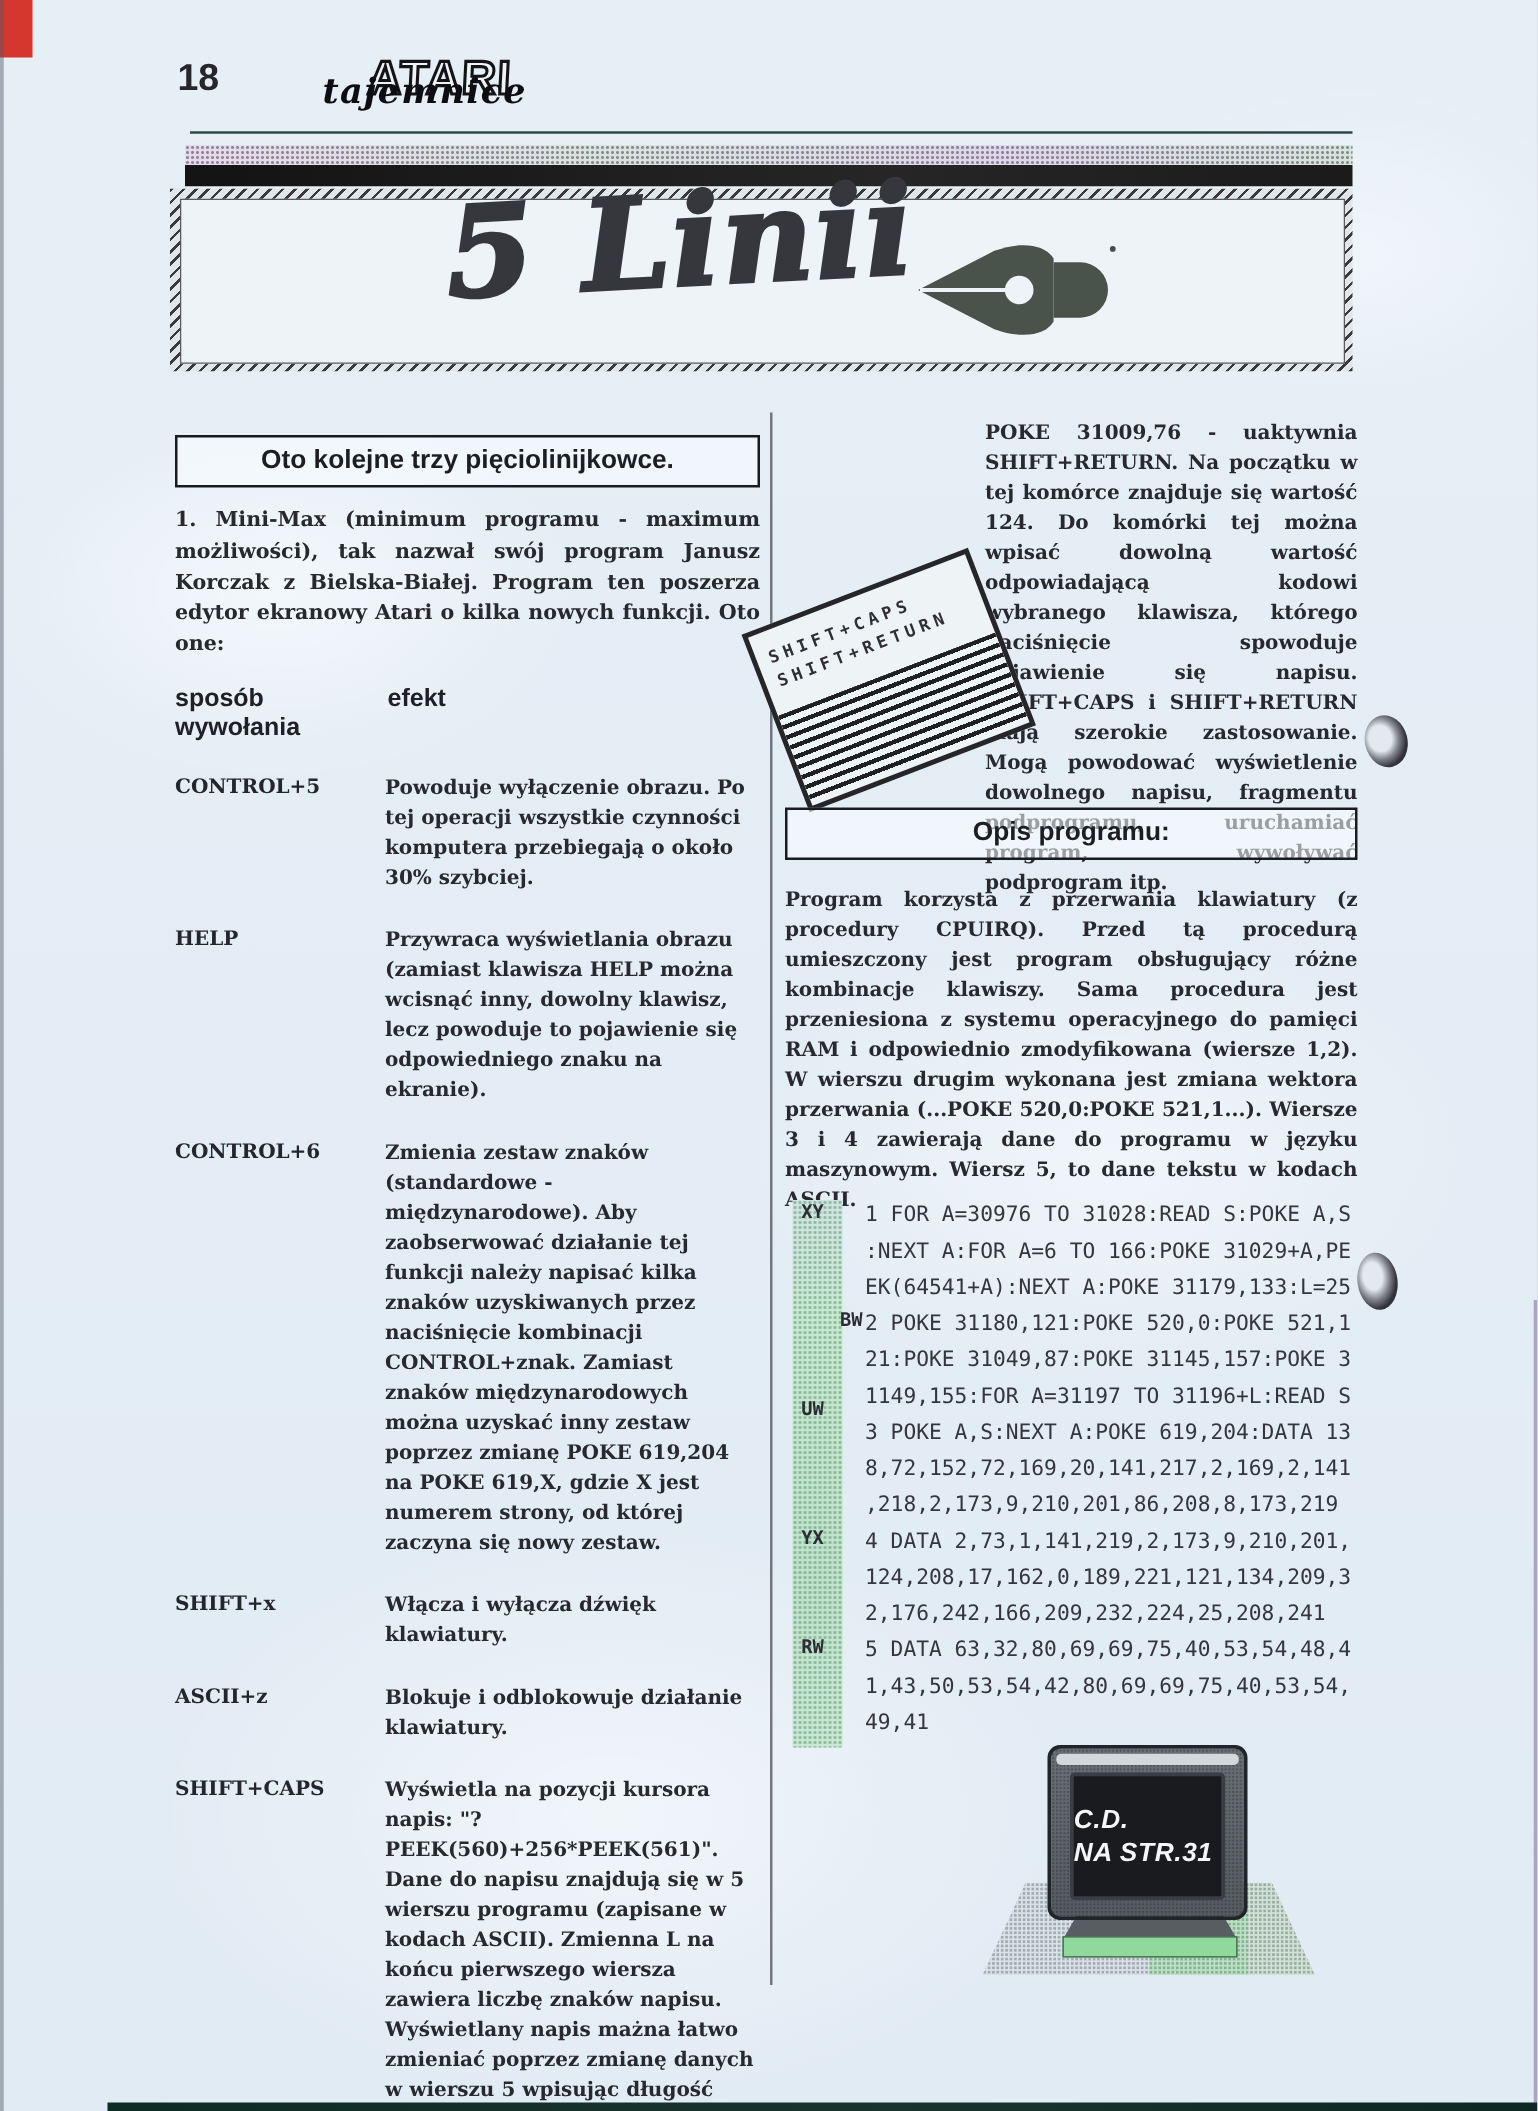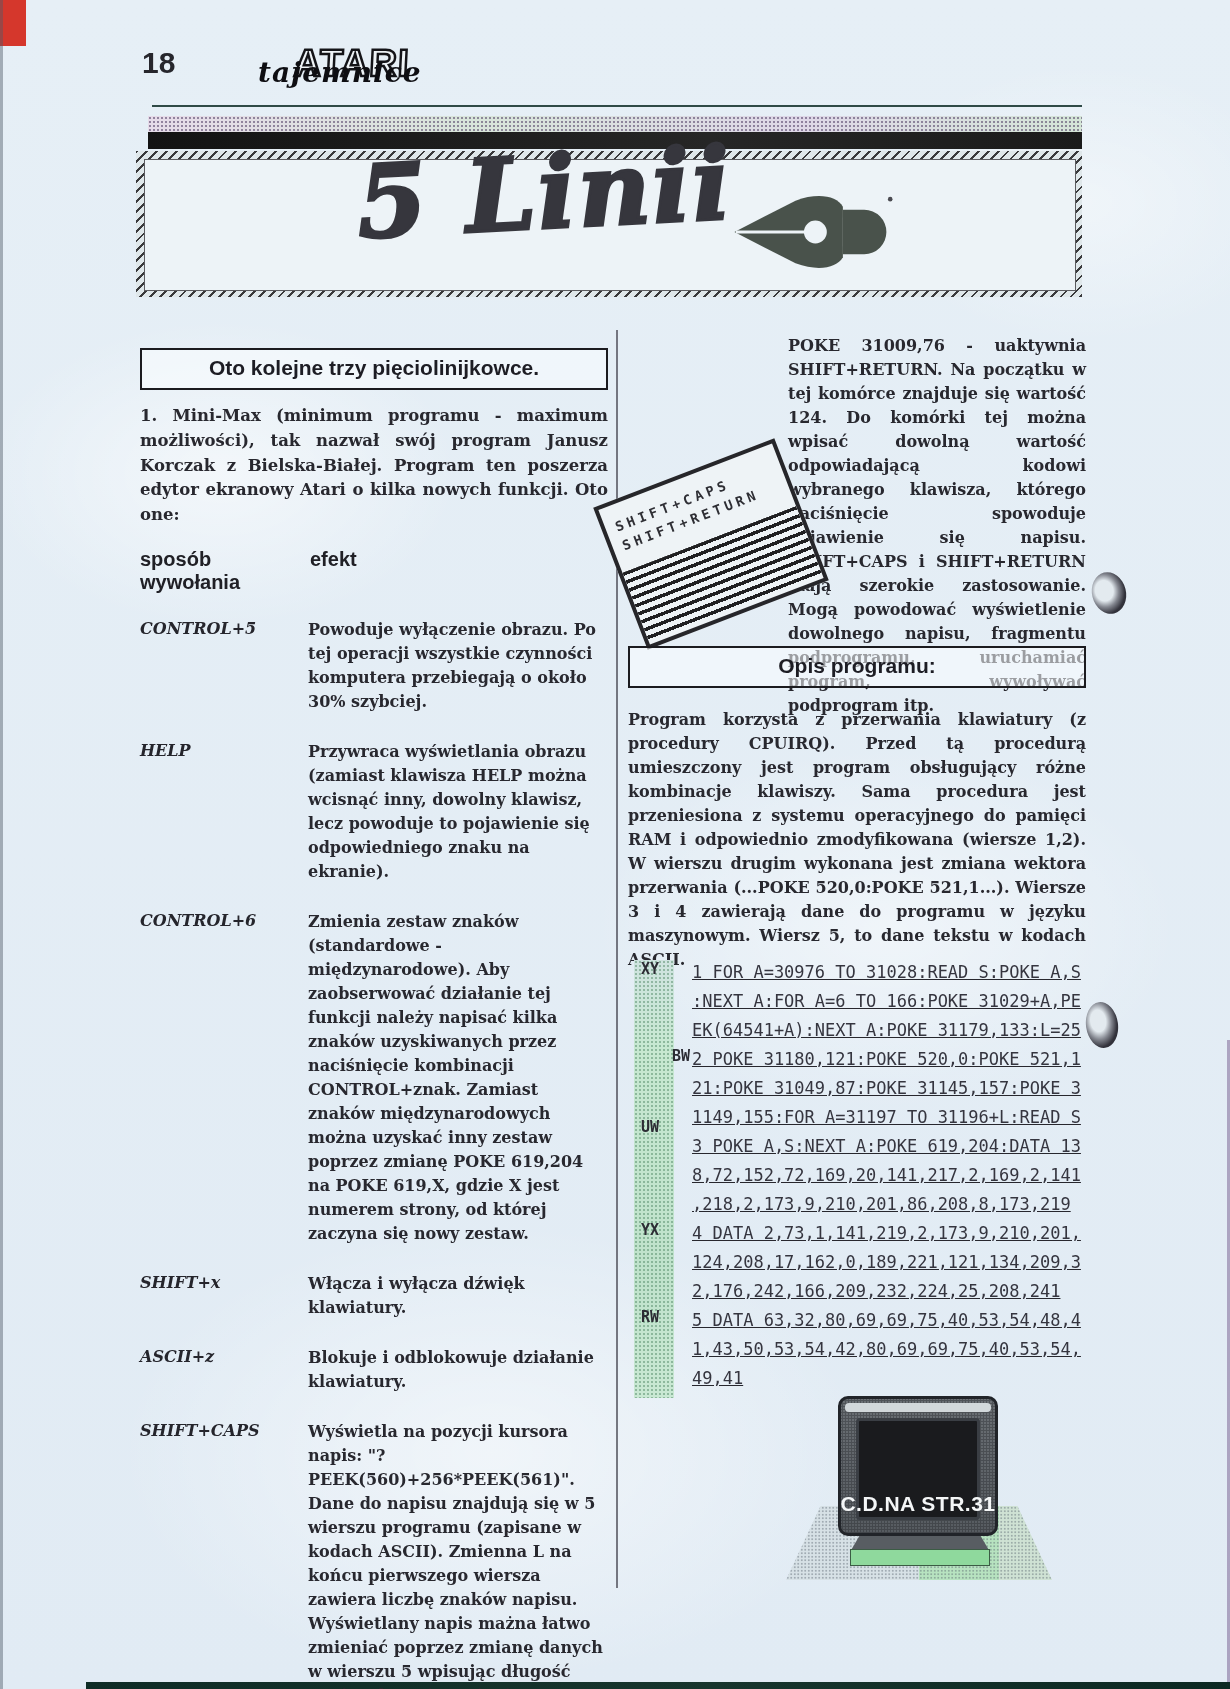--- a/index.html
+++ b/index.html
@@ -42,34 +42,34 @@
   
   .box-heading{border:2px solid #1b1b1f;background:rgba(250,253,255,.55);padding:6px 8px 8px;text-align:center;
     font-family:"Liberation Sans",sans-serif;font-weight:bold;font-size:21px;color:#1d1d24;}
   .jp{font-weight:bold;font-size:16px;line-height:1.5;text-align:justify;color:#28282f;}
   
   .left-col{left:140px;top:348px;width:468px;}
   .intro{margin-top:14px;font-size:16.5px;}
   .tbl-head{display:flex;margin:20px 0 24px;font-family:"Liberation Sans",sans-serif;font-weight:bold;font-size:20px;color:#202026;}
   .tbl-head .t1{width:170px;flex:none;}
   .row{display:flex;margin-bottom:26px;}
-  .term{width:168px;flex:none;font-weight:bold;font-size:16px;color:#25252c;padding-top:1px;font-style:italic;}
+  .term{width:168px;flex:none;font-weight:bold;font-size:16px;color:#25252c;padding-top:1px;}
   .desc{flex:1;font-weight:bold;font-size:16px;line-height:1.5;color:#28282f;}
   
   .right-col{left:628px;top:318px;width:458px;}
   .top-para{margin-left:160px;width:298px;}
   .card{position:absolute;left:-14px;top:150px;width:194px;height:152px;transform:rotate(-21deg);
     border:4px solid #26262a;background:#eef3f6;box-sizing:border-box;padding:12px 4px 0 10px;overflow:hidden;}
   .card-line{font-family:"DejaVu Sans Mono",monospace;font-weight:bold;font-size:13.5px;letter-spacing:4px;color:#2e2e34;white-space:nowrap;line-height:1.5;}
   .card-stripes{margin:14px -4px 0 -10px;height:72px;
     background:repeating-linear-gradient(180deg,#202022 0 3.5px,#eef3f6 3.5px 8.5px);}
   .opis-box{position:absolute;top:328px;left:0;right:0;}
   .opis-para{position:absolute;top:374px;left:0;right:0;}
   
-  .listing{position:absolute;top:640px;left:6px;width:480px;text-decoration:underline;}
+  .listing{position:absolute;top:640px;left:6px;width:480px;}
   .gutter{position:absolute;left:0;top:2px;width:40px;height:438px;
     background:
       radial-gradient(circle, rgba(70,128,92,.45) 1px, transparent 1.4px),
       linear-gradient(180deg,#cfe3e0,#c7e8d1 20%,#bfe2cb 70%,#c9e8d3);
     background-size:4px 4px,100% 100%;}
   .glabel{position:absolute;left:7px;font-family:"DejaVu Sans Mono",monospace;font-weight:bold;font-size:15px;color:#2c2c34;}
   .code{margin-left:58px;}
   .code-line{font-family:"DejaVu Sans Mono",monospace;font-size:17px;line-height:29px;color:#35353f;white-space:pre;}
   
   .mat{left:786px;top:1506px;width:266px;height:74px;clip-path:polygon(13% 0,87% 0,100% 100%,0 100%);
@@ -80,21 +80,21 @@
   .stand{left:850px;top:1528px;width:140px;height:24px;clip-path:polygon(10% 0,90% 0,100% 100%,0 100%);
     background:#585d62;z-index:3;}
   .kbd{left:850px;top:1549px;width:140px;height:17px;background:#8fd99d;border:1px solid #3b5c44;box-sizing:border-box;z-index:4;}
   .crt{left:838px;top:1396px;width:160px;height:140px;border-radius:10px;border:3px solid #212429;box-sizing:border-box;
     background:
       radial-gradient(circle, rgba(30,32,36,.35) 1px, transparent 1.2px),
       linear-gradient(#6a6f74,#565b60);
     background-size:3px 3px,100% 100%;z-index:5;}
   .crt-top{position:absolute;left:4px;right:4px;top:4px;height:9px;background:#d2d8db;border-radius:4px;}
   .screen{position:absolute;left:15px;top:19px;right:15px;bottom:13px;background:#1a1b1e;border:3px solid #3a3e44;border-radius:4px;
-    display:flex;flex-direction:row;align-items:flex-end;justify-content:center;}
+    display:flex;flex-direction:column;align-items:flex-start;justify-content:center;font-style:italic;}
   .screen-line{color:#f4f6f7;font-family:"Liberation Sans",sans-serif;font-weight:bold;font-size:21px;line-height:1.3;letter-spacing:.5px;white-space:nowrap;}
   
   .hole{border-radius:50%;}
   .hole-1{left:1092px;top:572px;width:34px;height:42px;transform:rotate(-14deg);
     background:radial-gradient(ellipse at 38% 42%, #e3eaef 0 30%, #83868f 48%, #33333c 68%, #25252d 100%);}
   .hole-2{left:1086px;top:1002px;width:32px;height:46px;transform:rotate(-8deg);
     background:radial-gradient(ellipse at 40% 40%, #e3eaef 0 28%, #83868f 48%, #33333c 68%, #25252d 100%);}
 </style>
 </head>
 <body>

